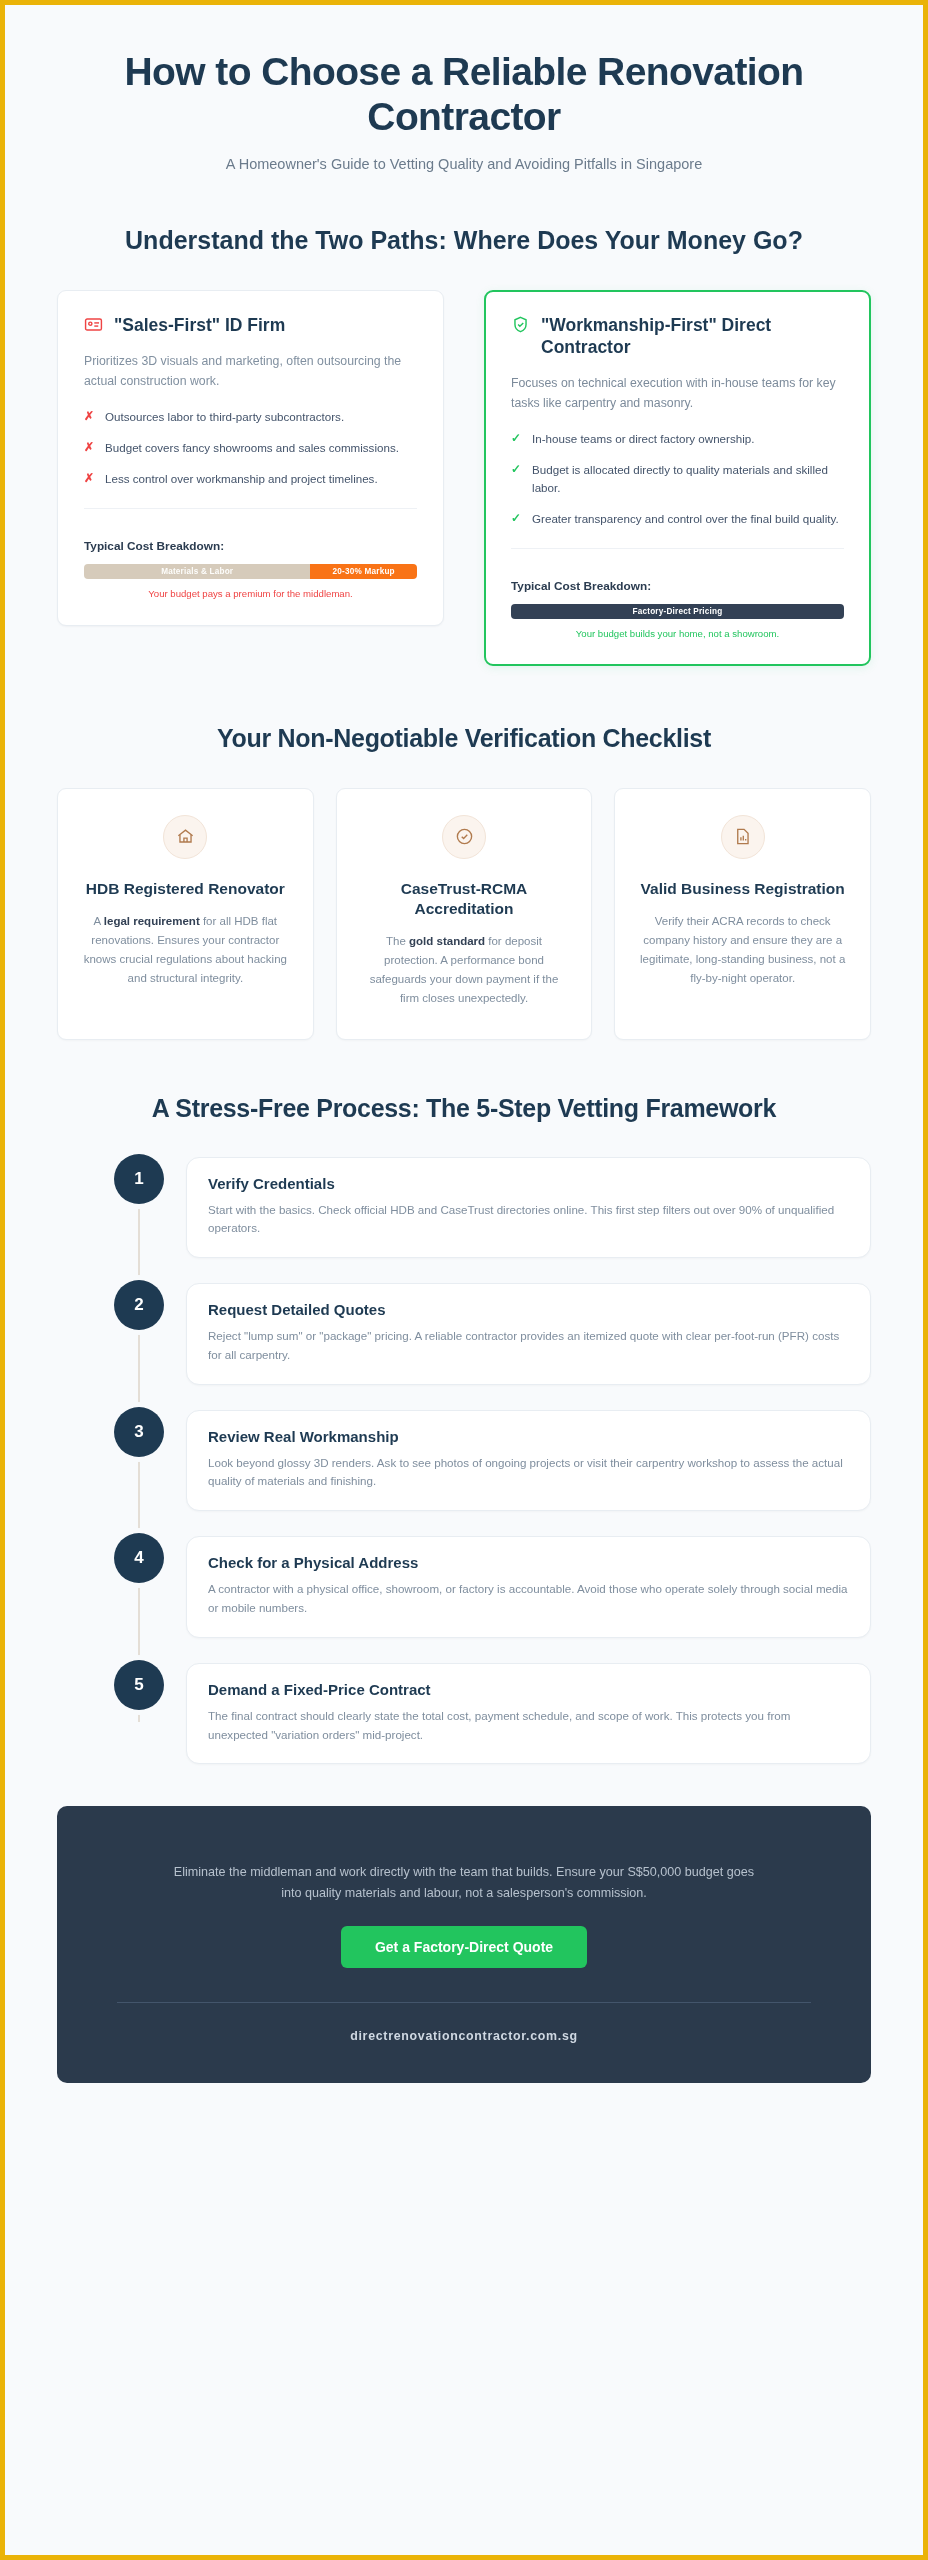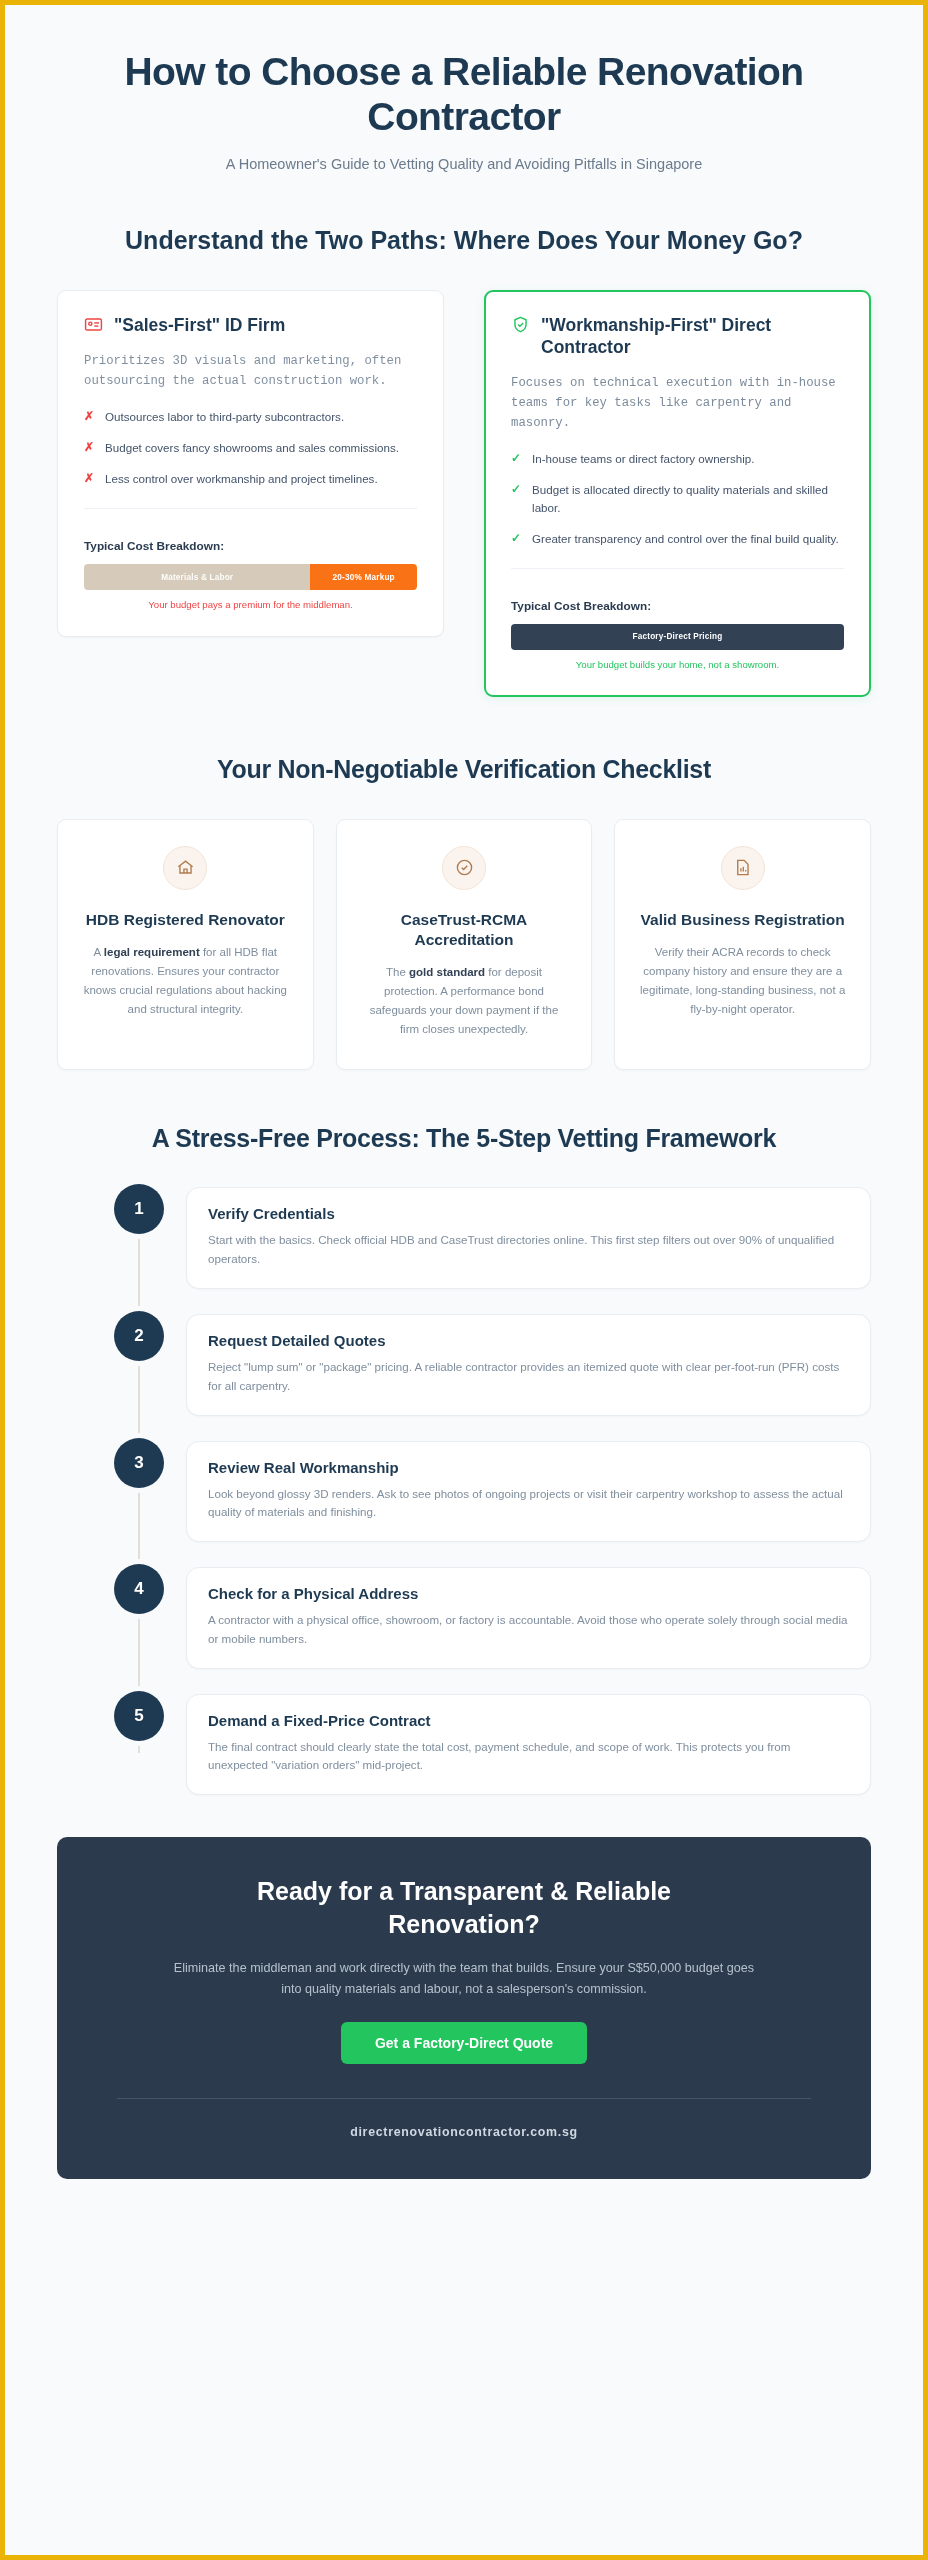--- a/index.html
+++ b/index.html
@@ -77,21 +77,20 @@
     font-size: 17.5px;
     font-weight: bold;
     color: #1e3a52;
     line-height: 1.25;
   }
   .card .desc {
     margin-top: 15px;
     font-size: 12.3px;
     line-height: 1.62;
     color: #8190a0;
-    font-family: Liberation Mono, monospace;
   }
   .card.highlight .desc { color: #7c8b9b; }
   .bullets { margin-top: 16px; }
   .bullet {
     display: flex;
     gap: 11px;
     margin-bottom: 13px;
     font-size: 11.6px;
     line-height: 1.55;
     color: #43536a;
@@ -101,21 +100,21 @@
     font-weight: bold;
     line-height: 1.4;
     flex: 0 0 9px;
   }
   .mk.bad { color: #ef4444; }
   .mk.good { color: #22c55e; }
   .cost-wrap { margin-top: 20px; border-top: 1px solid #eef1f5; padding-top: 30px; }
   .cost-label { font-size: 11.8px; font-weight: bold; color: #2b3c50; }
   .bar {
     display: flex;
-    height: 26px;
+    height: 15px;
     border-radius: 4px;
     overflow: hidden;
     margin-top: 11px;
     font-size: 8.2px;
     font-weight: bold;
     color: #fff;
   }
   .bar .seg {
     display: flex;
     align-items: center;
@@ -447,20 +446,19 @@
       <div class="num">5</div>
       <div class="panel">
         <h3>Demand a Fixed-Price Contract</h3>
         <p>The final contract should clearly state the total cost, payment schedule, and scope of work. This protects you from unexpected "variation orders" mid-project.</p>
       </div>
     </div>
 
   </div>
 
   <div class="cta">
-    <h2>Ready for a Transparent &amp; Reliable Renovation?</h2>
     <p>Eliminate the middleman and work directly with the team that builds. Ensure your S$50,000 budget goes into quality materials and labour, not a salesperson's commission.</p>
     <button class="btn">Get a Factory-Direct Quote</button>
     <div class="rule"></div>
     <div class="domain">directrenovationcontractor.com.sg</div>
   </div>
 
 </div>
 
 </body></html>

